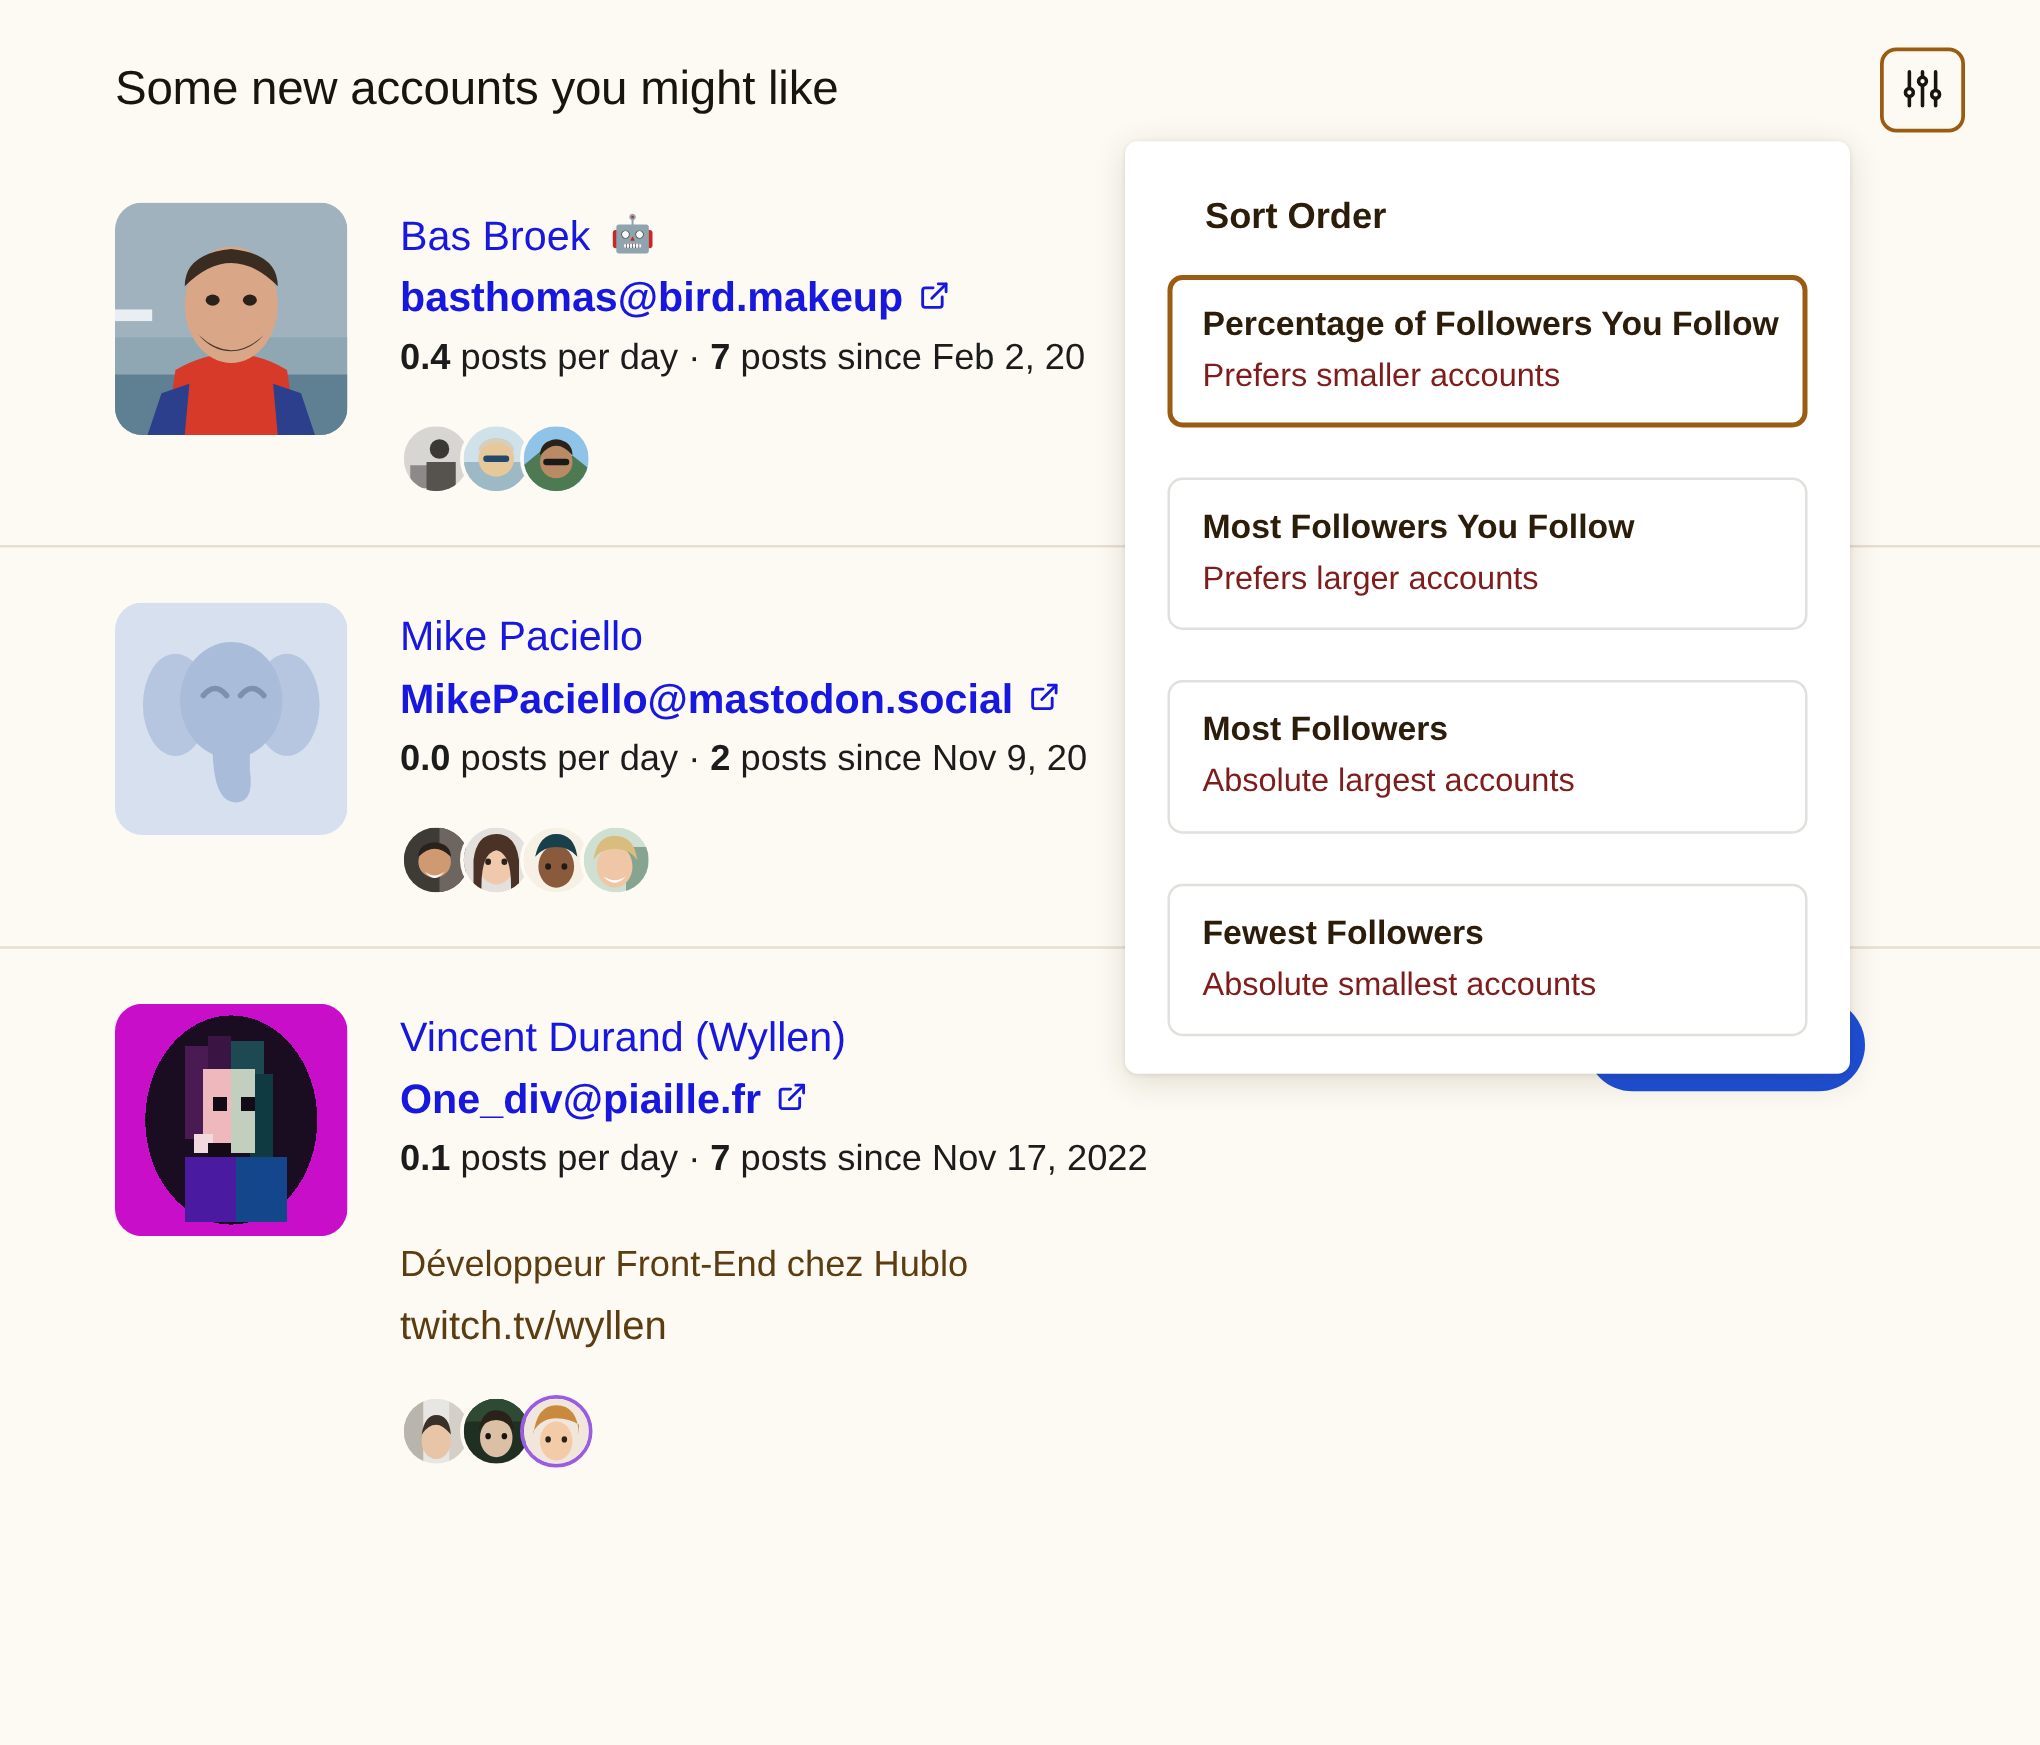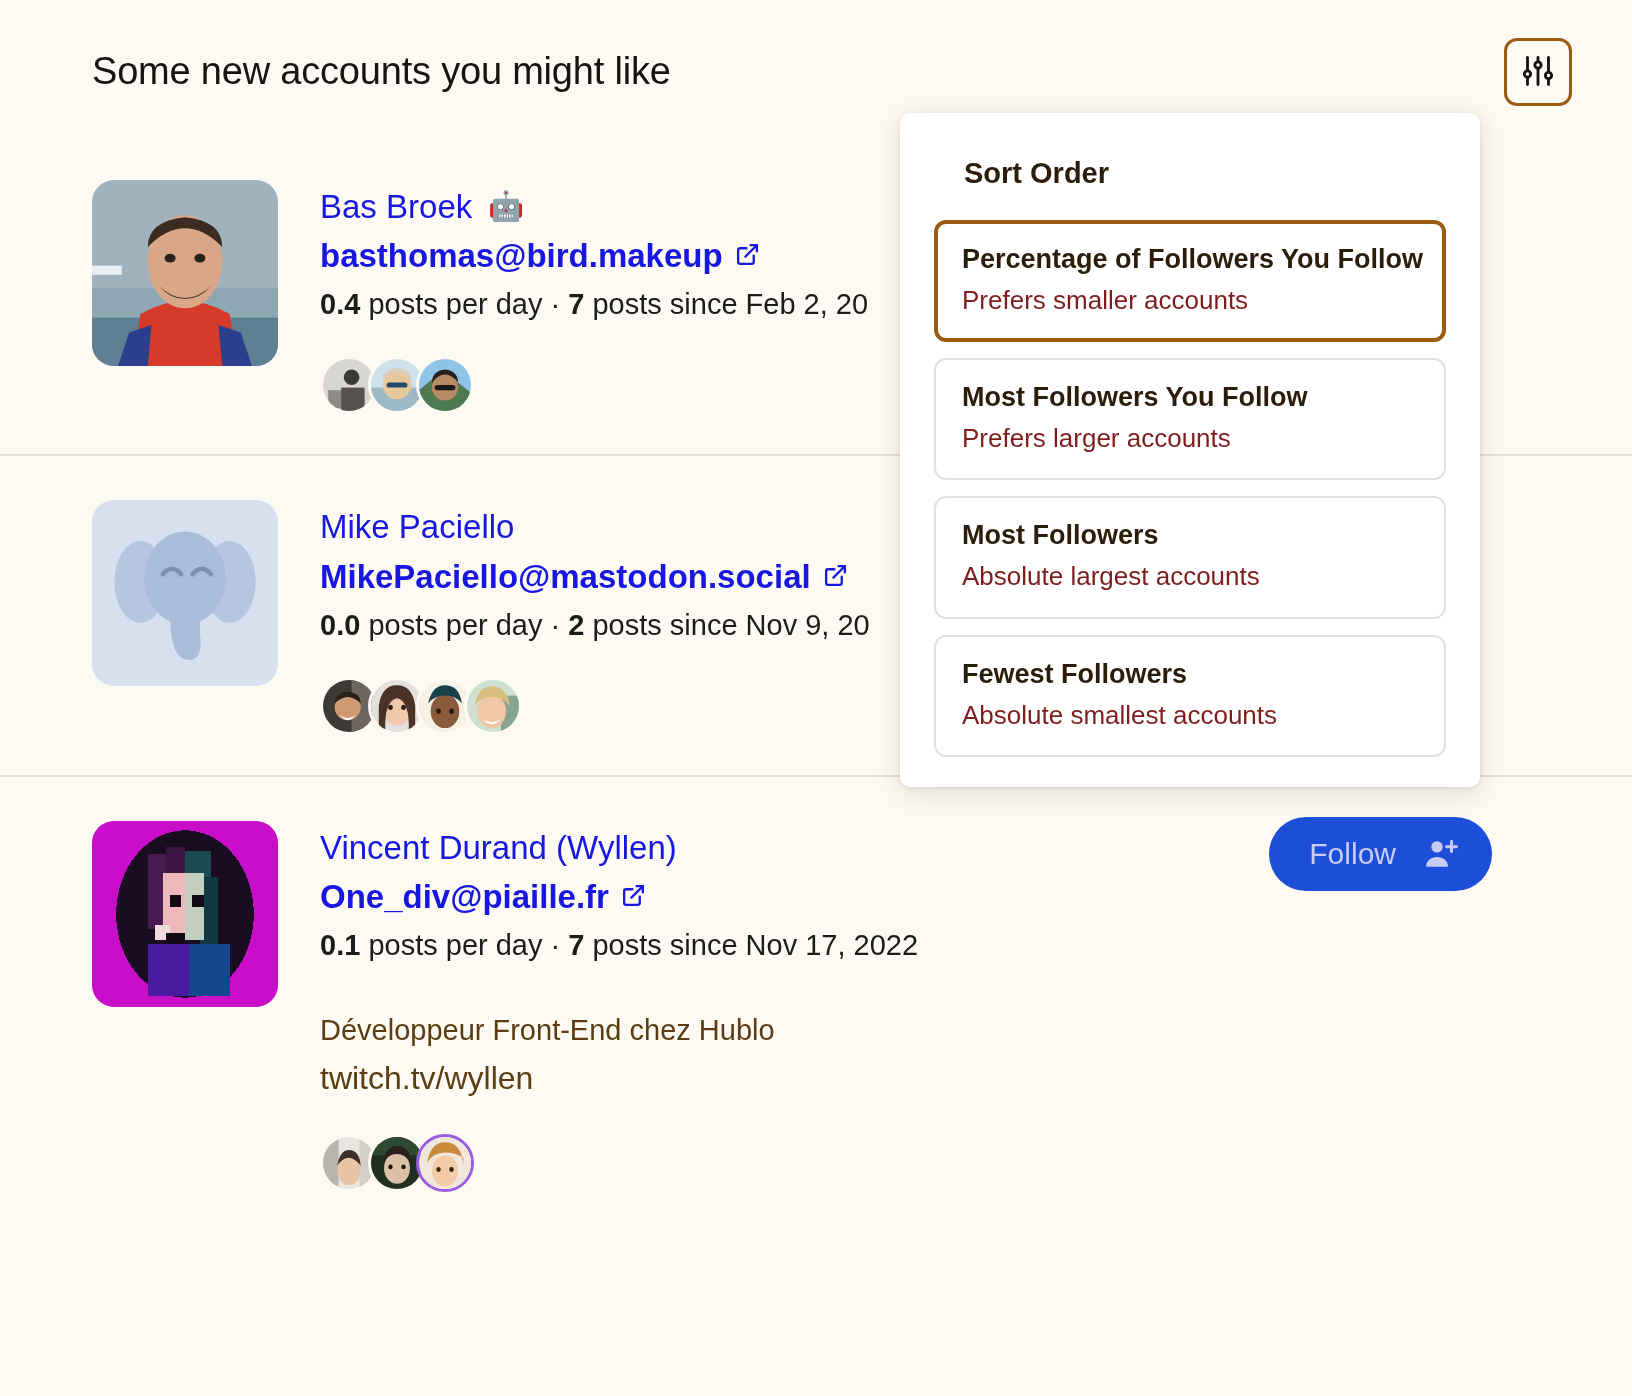--- a/index.html
+++ b/index.html
@@ -20,21 +20,21 @@
     font-size: 38px; font-weight: 400; color: #1a1410;
     letter-spacing: -0.2px; line-height: 1.1;
   }
   .filter-button {
     width: 68px; height: 68px; border: 3px solid #9a5c12; border-radius: 13px;
     background: #fdfaf3; display: flex; align-items: center; justify-content: center;
     cursor: pointer;
   }
 
   
-  .account-list { position: absolute; top: 136px; left: 0; right: 0; }
+  .account-list { position: absolute; top: 118px; left: 0; right: 0; }
   .account-row { position: relative; padding: 44px 60px 40px 92px; }
   .account-row + .account-row { border-top: 2px solid #e6dfd2; }
   .row-inner { display: flex; gap: 42px; }
 
   .avatar-main {
     width: 186px; height: 186px; border-radius: 22px; flex: 0 0 186px;
     overflow: hidden; position: relative;
   }
   .avatar-main svg { display: block; width: 100%; height: 100%; }
 
@@ -82,21 +82,21 @@
 
   
   .sort-panel {
     position: absolute; top: 113px; left: 900px; width: 580px;
     background: #ffffff; border-radius: 10px; padding: 44px 34px 30px 34px;
     box-shadow: 0 6px 26px rgba(60,40,10,0.14), 0 1px 4px rgba(60,40,10,0.10);
   }
   .sort-title { font-size: 29px; font-weight: 700; color: #2b1d0a; margin: 0 0 30px 30px; }
   .sort-option {
     border: 2px solid #e2e0dc; border-radius: 12px;
-    padding: 20px 26px 22px 26px; margin-bottom: 16px; background: #fff; cursor: pointer;
+    padding: 20px 26px 22px 26px; margin-bottom: 40px; background: #fff; cursor: pointer;
   }
   .sort-option:last-child { margin-bottom: 0; }
   .sort-option.selected { border: 4px solid #9a5c12; padding: 18px 24px 20px 24px; }
   .sort-opt-label { font-size: 27px; font-weight: 700; color: #2b1d0a; line-height: 1.3; white-space: nowrap; }
   .sort-opt-desc { font-size: 26px; color: #7f1d1d; line-height: 1.35; margin-top: 6px; }
 </style>
 </head>
 <body>
 
 <div class="page">

